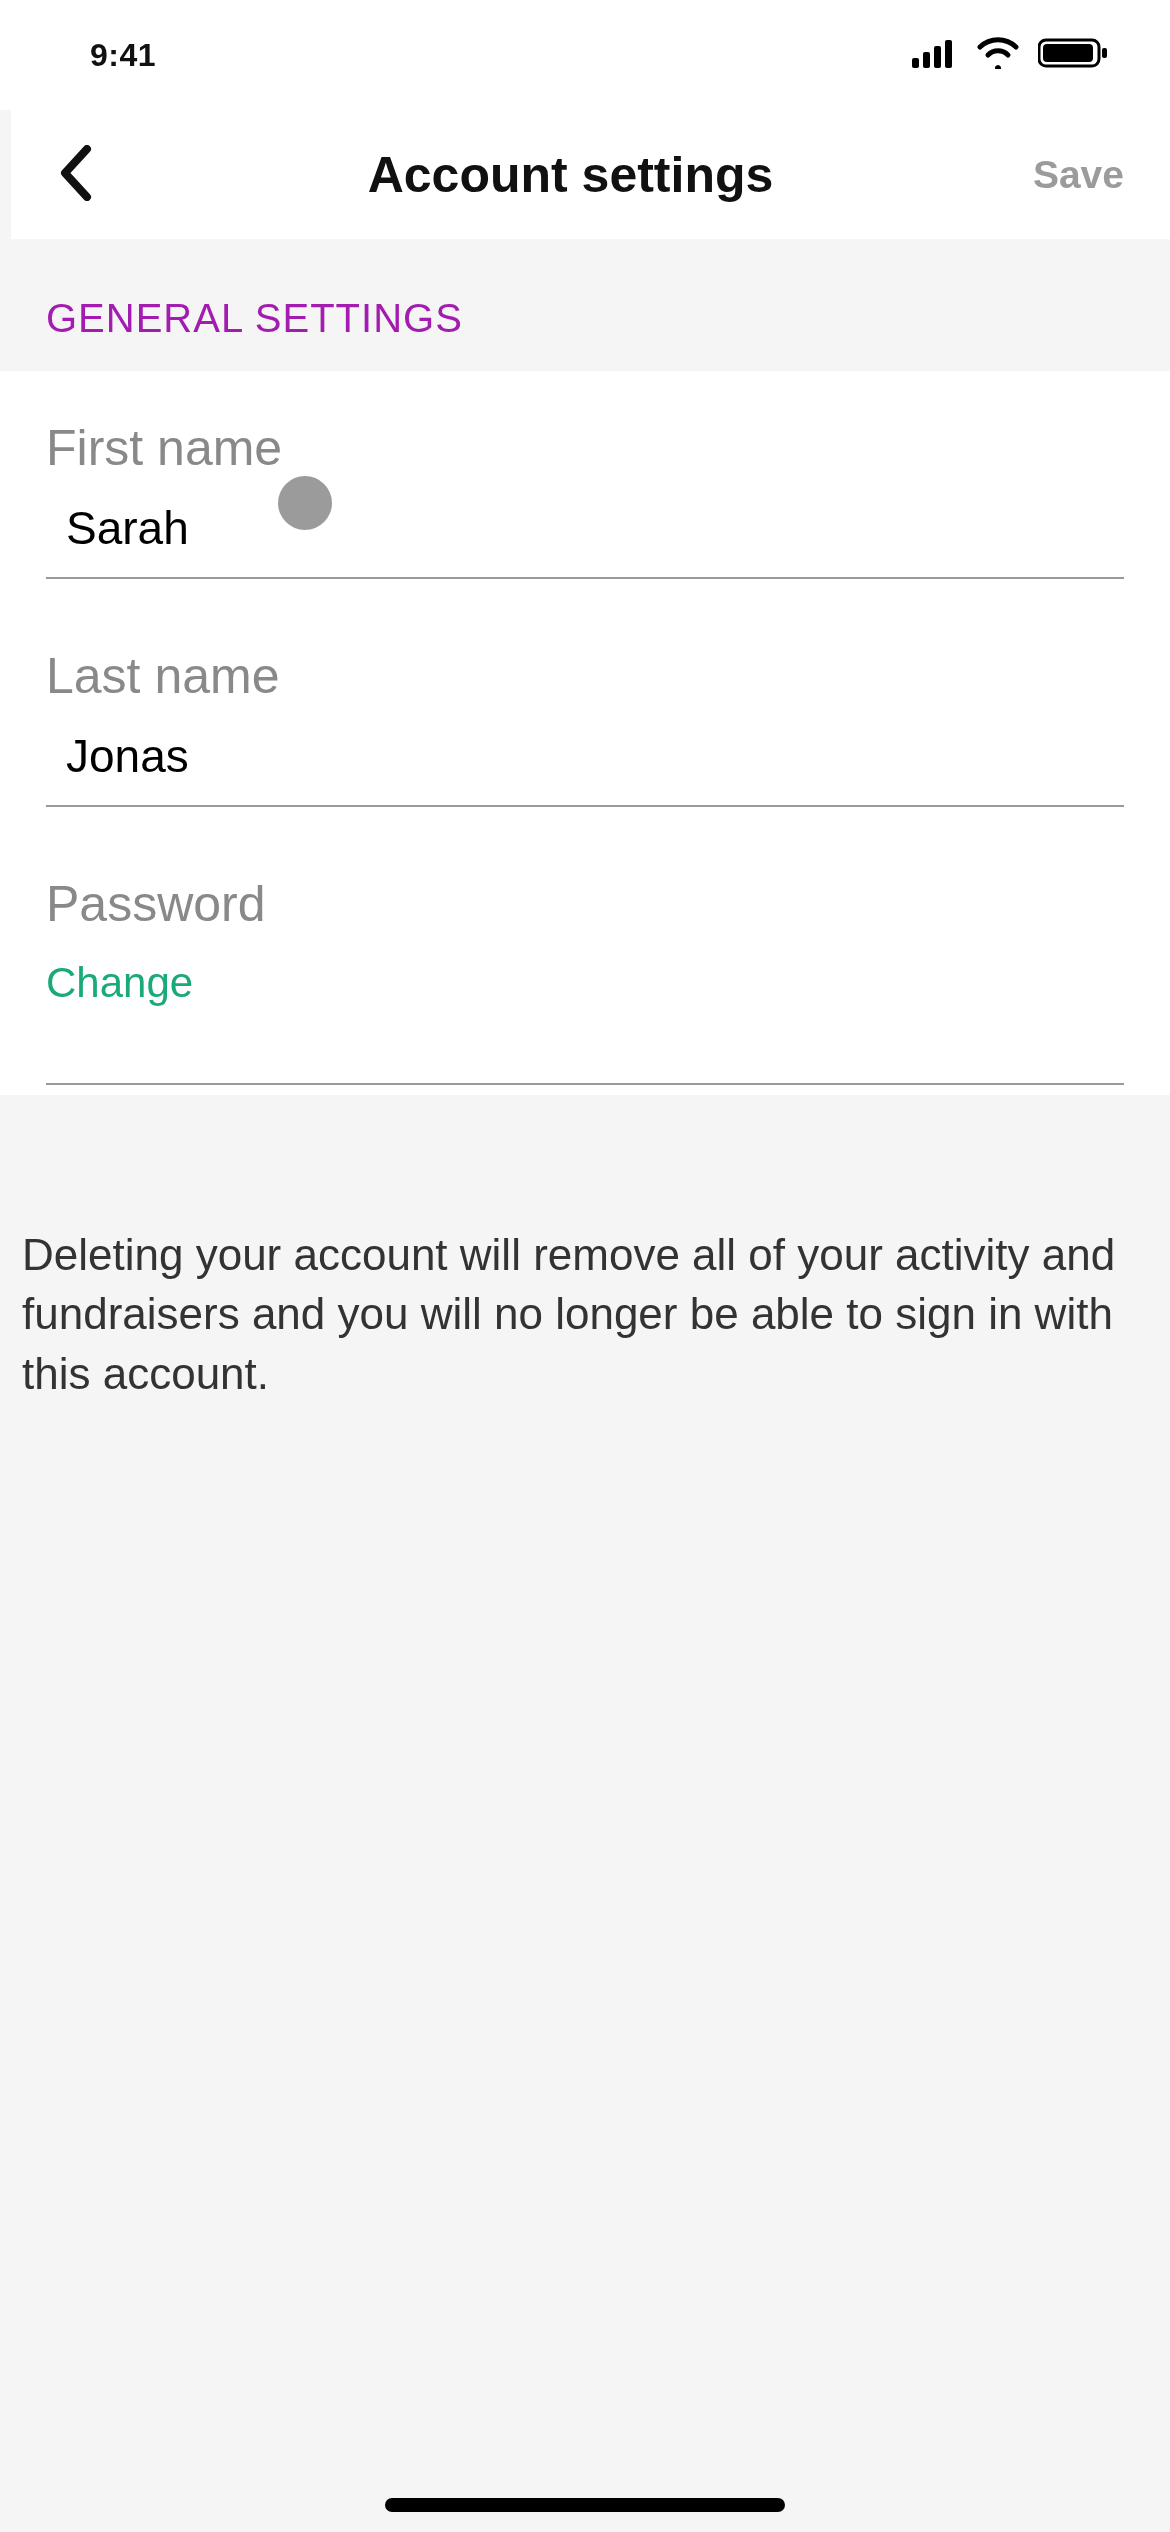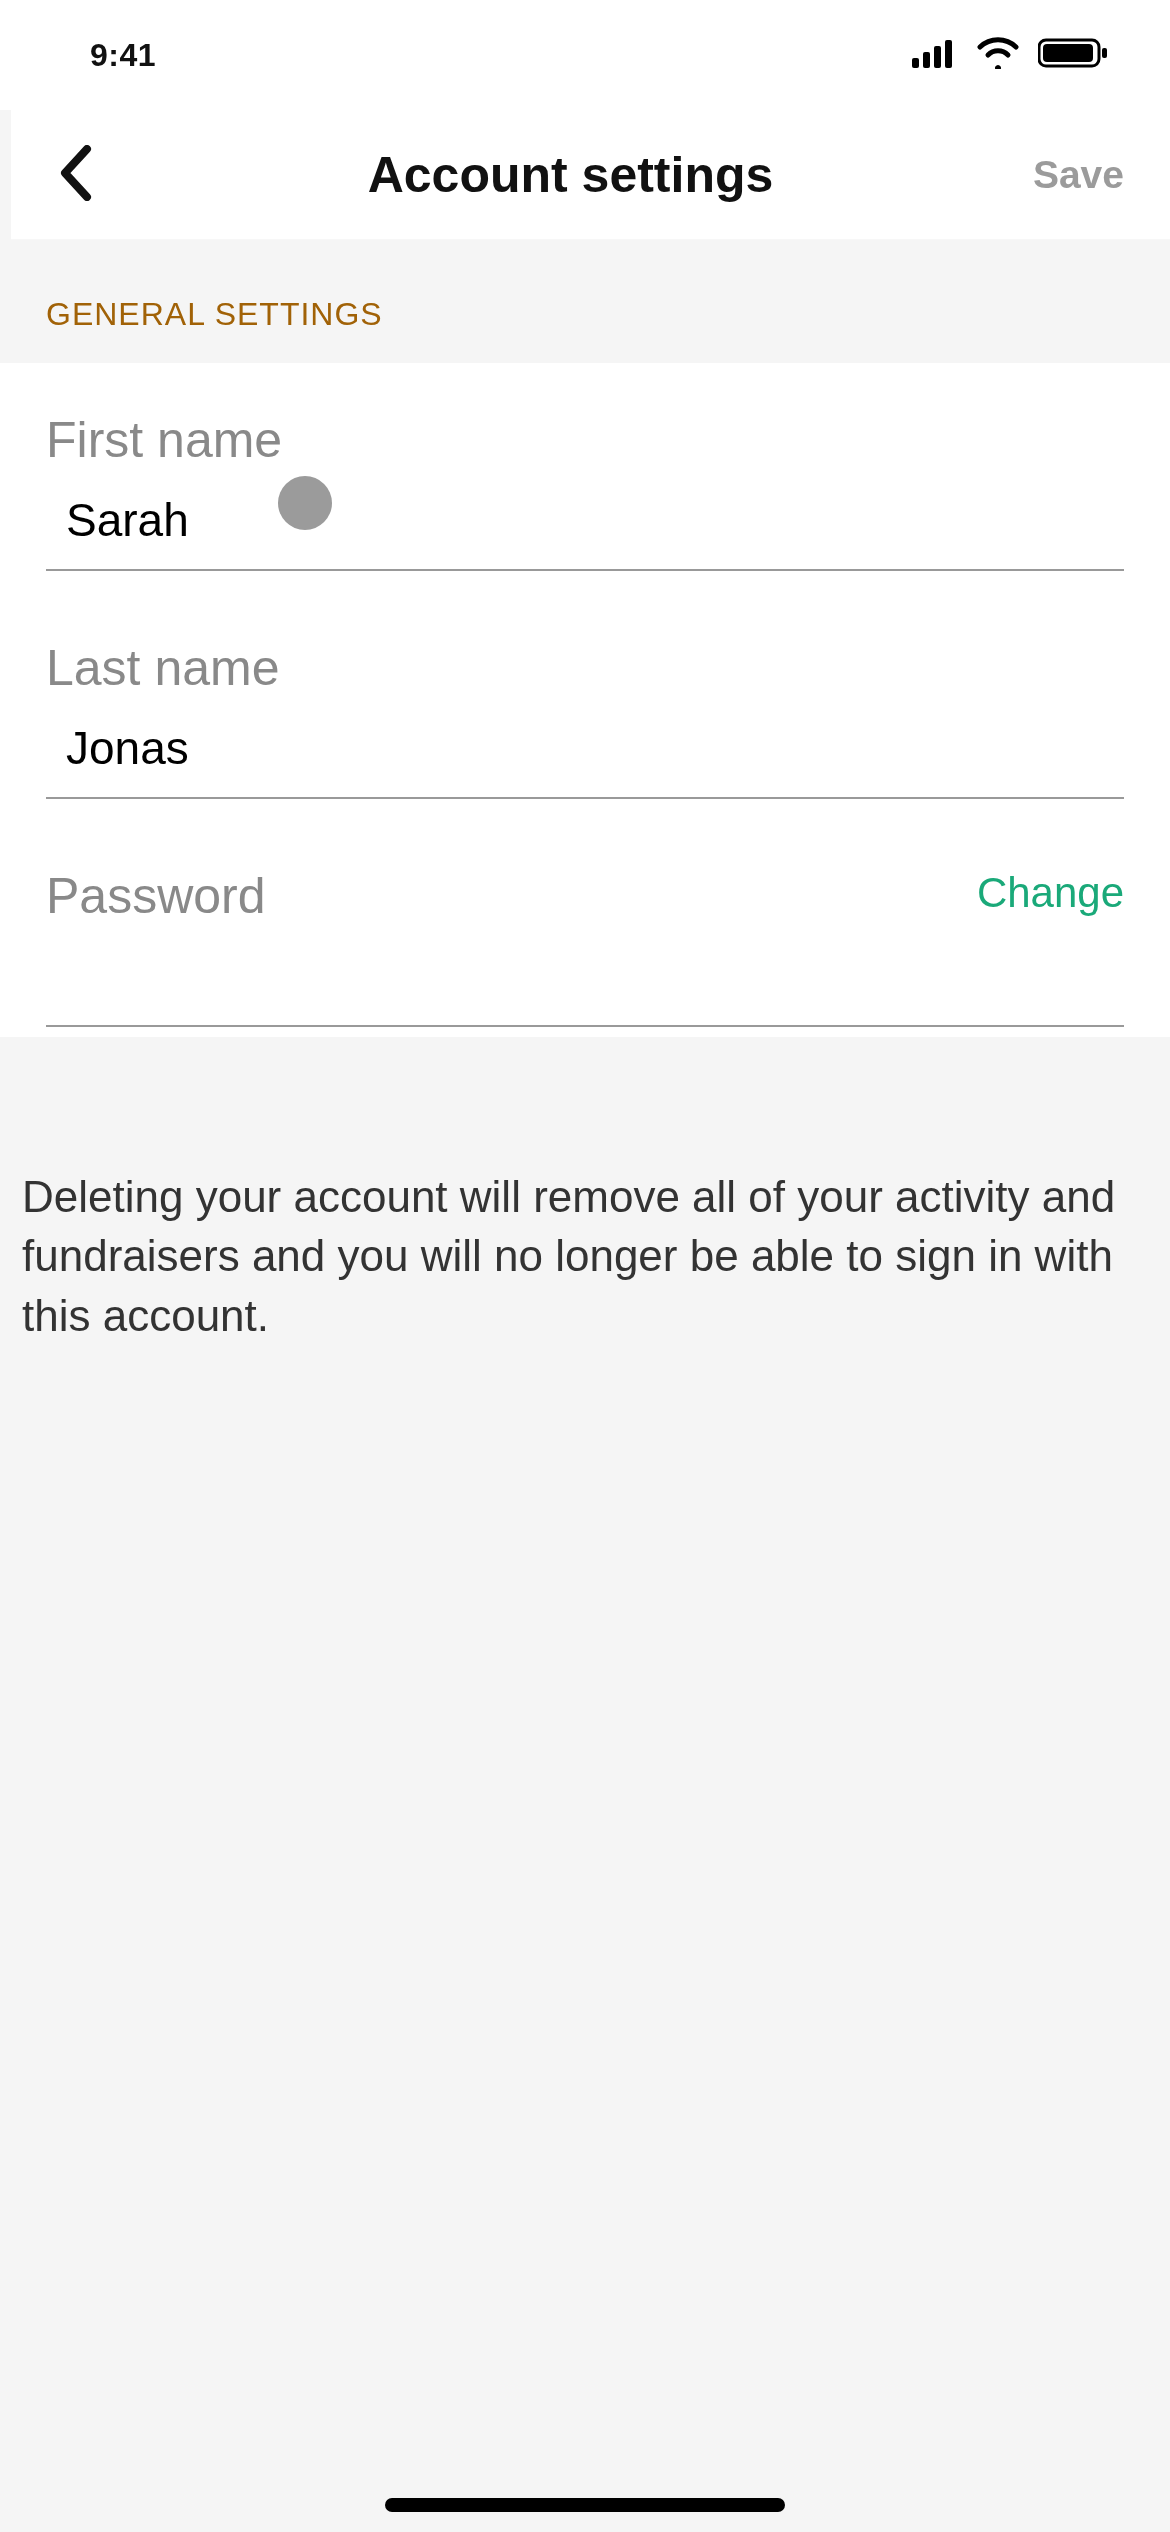--- a/index.html
+++ b/index.html
@@ -57,22 +57,22 @@
     text-align: center;
     flex: 1;
   }
   .save-btn {
     font-size: 39px;
     font-weight: 600;
     color: #9b9b9b;
   }
   .section-header {
     padding: 56px 46px 30px 46px;
-    font-size: 32px;
-    color: #a16207;
+    font-size: 40px;
+    color: #a21caf;
     letter-spacing: 1px;
     text-transform: uppercase;
   }
   .form-block {
     background: #fff;
     padding: 28px 46px 10px 46px;
   }
   .field {
     position: relative;
     padding: 20px 0 0 0;
@@ -93,20 +93,21 @@
     font-size: 46px;
     color: #000000;
     padding: 0 0 22px 20px;
     background: transparent;
     font-family: inherit;
   }
   .password-row {
     display: flex;
     align-items: flex-start;
     justify-content: space-between;
+    flex-direction: column;
   }
   .change-link {
     font-size: 42px;
     font-weight: 500;
     color: #1aa979;
     margin-top: 2px;
   }
   .delete-section {
     padding: 130px 46px 0 22px;
   }

